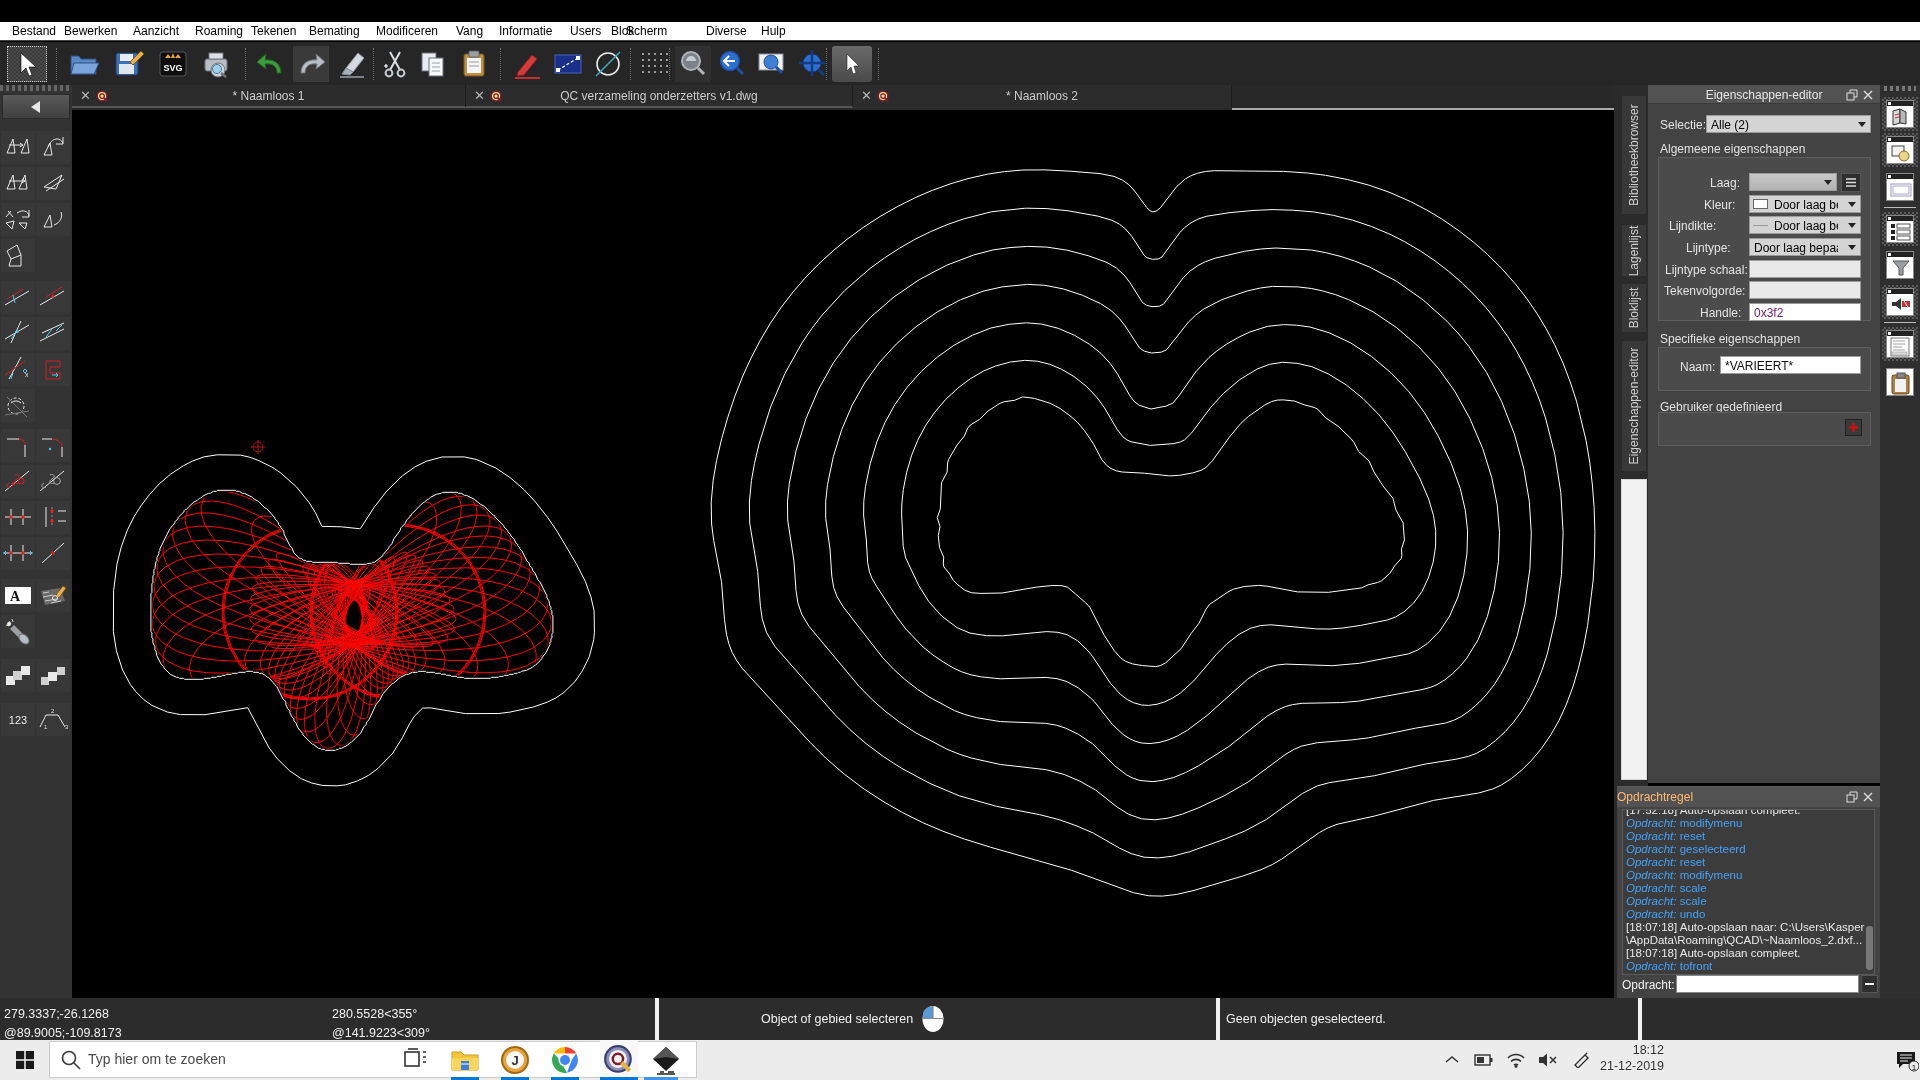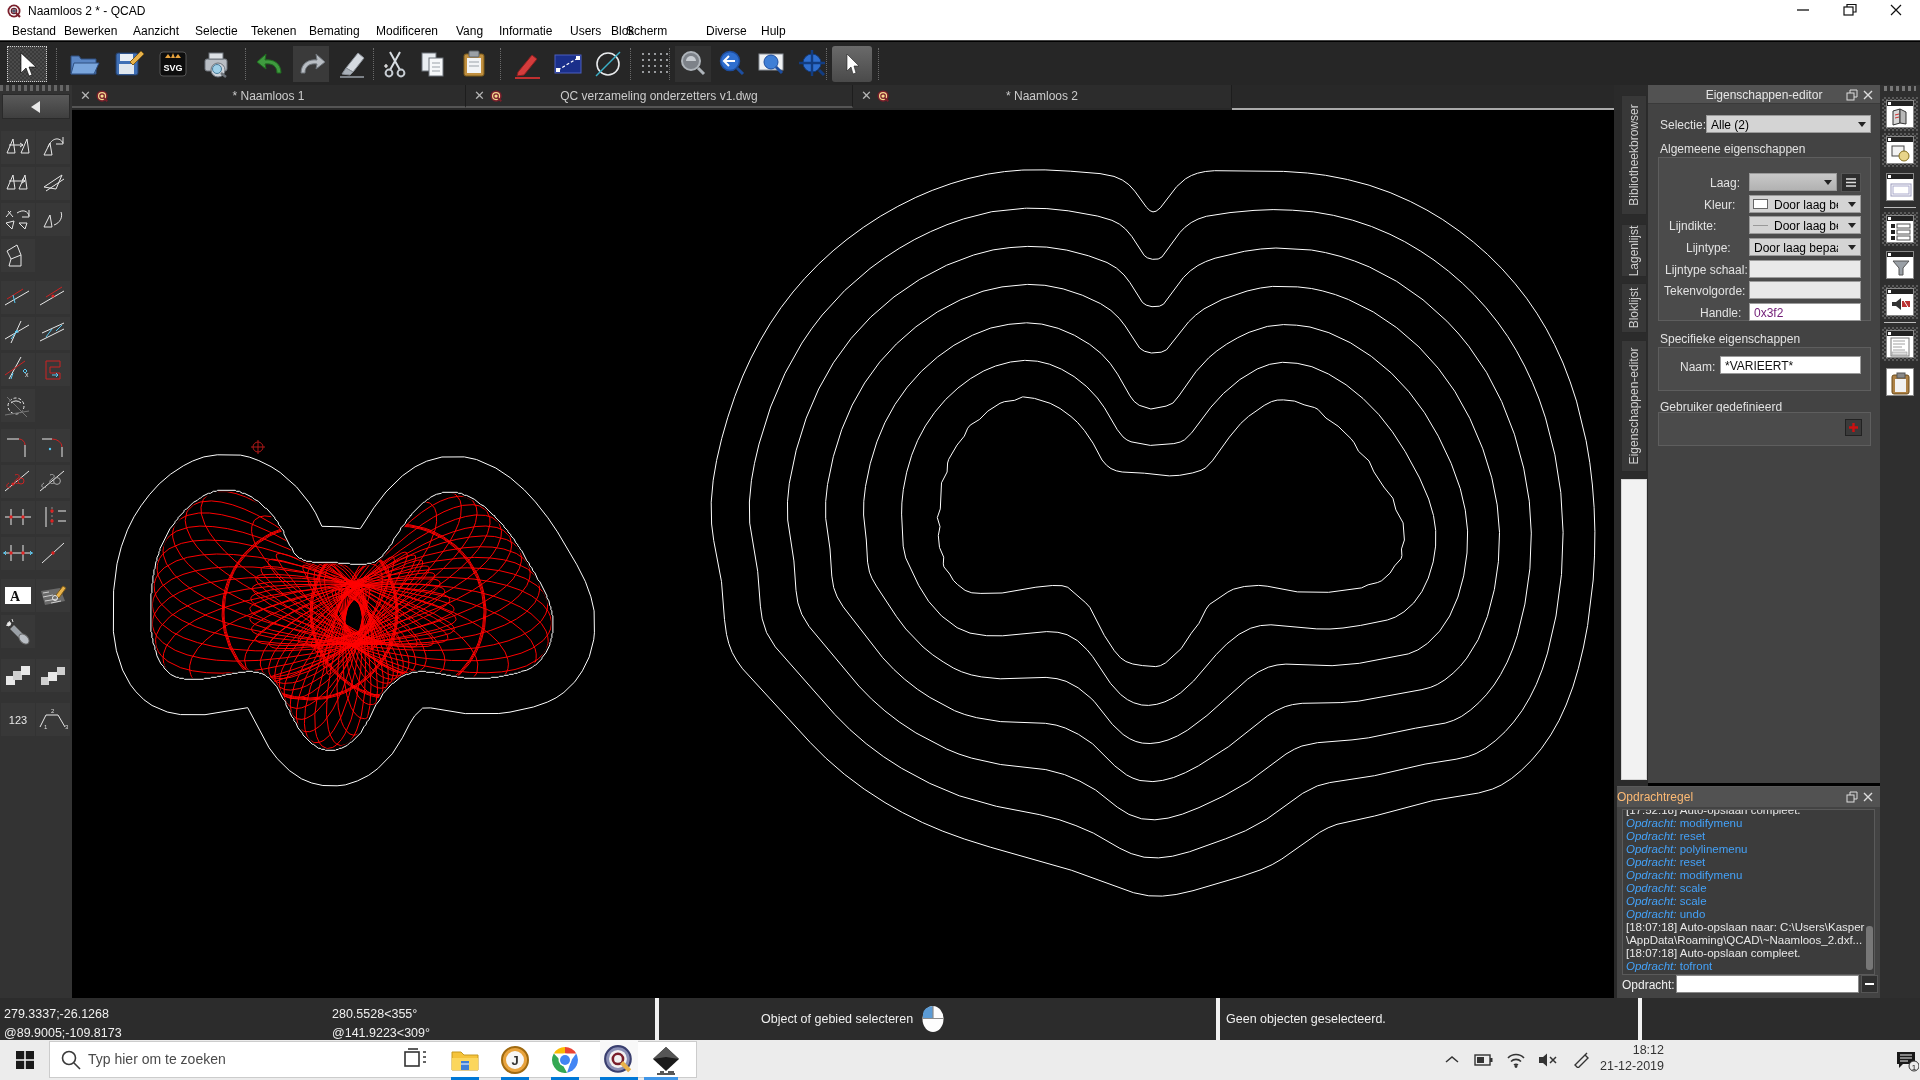--- a/index.html
+++ b/index.html
@@ -40,46 +40,25 @@
 .cmdl { color:#44a1f7; font-style:italic; }
 #statusbar { left:0; top:998px; width:1920px; height:42px; background:#2c2c2c; color:#f0f0f0; font-size:12.5px; }
 #taskbar { left:0; top:1040px; width:1920px; height:40px; background:#ececec; font-size:13px; color:#444; }
 .ssep { position:absolute; top:0; width:4px; height:42px; background:#f2f2f2; }
 .tbico { position:absolute; top:4px; width:32px; height:32px; }
 .under { position:absolute; top:37px; height:3px; background:#0078d7; }
 .winbtn { position:absolute; top:0; width:14px; height:20px; }
 </style></head><body>
 <div id="root">
 
-<div id="titlebar" class="abs">
- <svg class="abs" style="left:7px;top:4px" width="15" height="15" viewBox="0 0 15 15">
-        <circle cx="7" cy="7" r="6.5" fill="#7a1f2b"></circle>
-        <circle cx="7" cy="7" r="4.7" fill="#fff"></circle>
-        <circle cx="7" cy="7" r="2.6" fill="none" stroke="#7a1f2b" stroke-width="1.4"></circle>
-        <line x1="9" y1="9" x2="13" y2="13" stroke="#7a1f2b" stroke-width="2.2"></line>
-        <line x1="4" y1="7" x2="10" y2="7" stroke="#33364f" stroke-width="1.2"></line>
-        <line x1="7" y1="4" x2="7" y2="10" stroke="#33364f" stroke-width="1.2"></line>
-      </svg>
- <div class="t">Naamloos 2 * - QCAD</div>
- <svg class="winbtn" style="left:1796px" width="14" height="20">
-        <line x1="1" y1="10" x2="13" y2="10" stroke="#111" stroke-width="1.3"></line>
-      </svg>
- <svg class="winbtn" style="left:1843px" width="14" height="20">
-        <rect x="1" y="7" width="9" height="8" fill="none" stroke="#111" stroke-width="1.2"></rect>
-        <path d="M4 7 L4 4.5 L13 4.5 L13 12 L10 12" fill="none" stroke="#111" stroke-width="1.2"></path>
-      </svg>
- <svg class="winbtn" style="left:1889px" width="14" height="20">
-        <path d="M2 5 L12 15 M12 5 L2 15" stroke="#111" stroke-width="1.2"></path>
-      </svg>
-</div>
 <div id="menubar" class="abs">
       <div class="mi" style="left:12px">Bestand</div>
       <div class="mi" style="left:64px">Bewerken</div>
       <div class="mi" style="left:133px">Aanzicht</div>
-      <div class="mi" style="left:195px">Selectie</div>
+      <div class="mi" style="left:195px">Roaming</div>
       <div class="mi" style="left:251px">Tekenen</div>
       <div class="mi" style="left:309px">Bemating</div>
       <div class="mi" style="left:376px">Modificeren</div>
       <div class="mi" style="left:456px">Vang</div>
       <div class="mi" style="left:499px">Informatie</div>
       <div class="mi" style="left:570px">Users</div>
       <div class="mi" style="left:611px">Blok</div>
       <div class="mi" style="left:626px">Scherm</div>
       <div class="mi" style="left:706px">Diverse</div>
       <div class="mi" style="left:761px">Hulp</div>
@@ -653,21 +632,21 @@
         </svg>
   <svg style="position:absolute;right:6px;top:4px" width="12" height="12">
           <path d="M2 2 L10 10 M10 2 L2 10" stroke="#ddd" stroke-width="1.4"></path>
         </svg>
  </div>
  <div id="cmdlog">
         <div style="margin-top:-6px">
           <div>[17:52:18] Auto-opslaan compleet.</div>
           <div><span class="cmdl">Opdracht:</span> <span class="cmd">modifymenu</span></div>
           <div><span class="cmdl">Opdracht:</span> <span class="cmd">reset</span></div>
-          <div><span class="cmdl">Opdracht:</span> <span class="cmd">polylinemenu</span></div>
+          <div><span class="cmdl">Opdracht:</span> <span class="cmd">geselecteerd</span></div>
           <div><span class="cmdl">Opdracht:</span> <span class="cmd">reset</span></div>
           <div><span class="cmdl">Opdracht:</span> <span class="cmd">modifymenu</span></div>
           <div><span class="cmdl">Opdracht:</span> <span class="cmd">scale</span></div>
           <div><span class="cmdl">Opdracht:</span> <span class="cmd">scale</span></div>
           <div><span class="cmdl">Opdracht:</span> <span class="cmd">undo</span></div>
           <div>[18:07:18] Auto-opslaan naar: C:\Users\Kasper</div>
           <div>\AppData\Roaming\QCAD\~Naamloos_2.dxf...</div>
           <div>[18:07:18] Auto-opslaan compleet.</div>
           <div><span class="cmdl">Opdracht:</span> <span class="cmd">tofront</span></div>
         </div>

